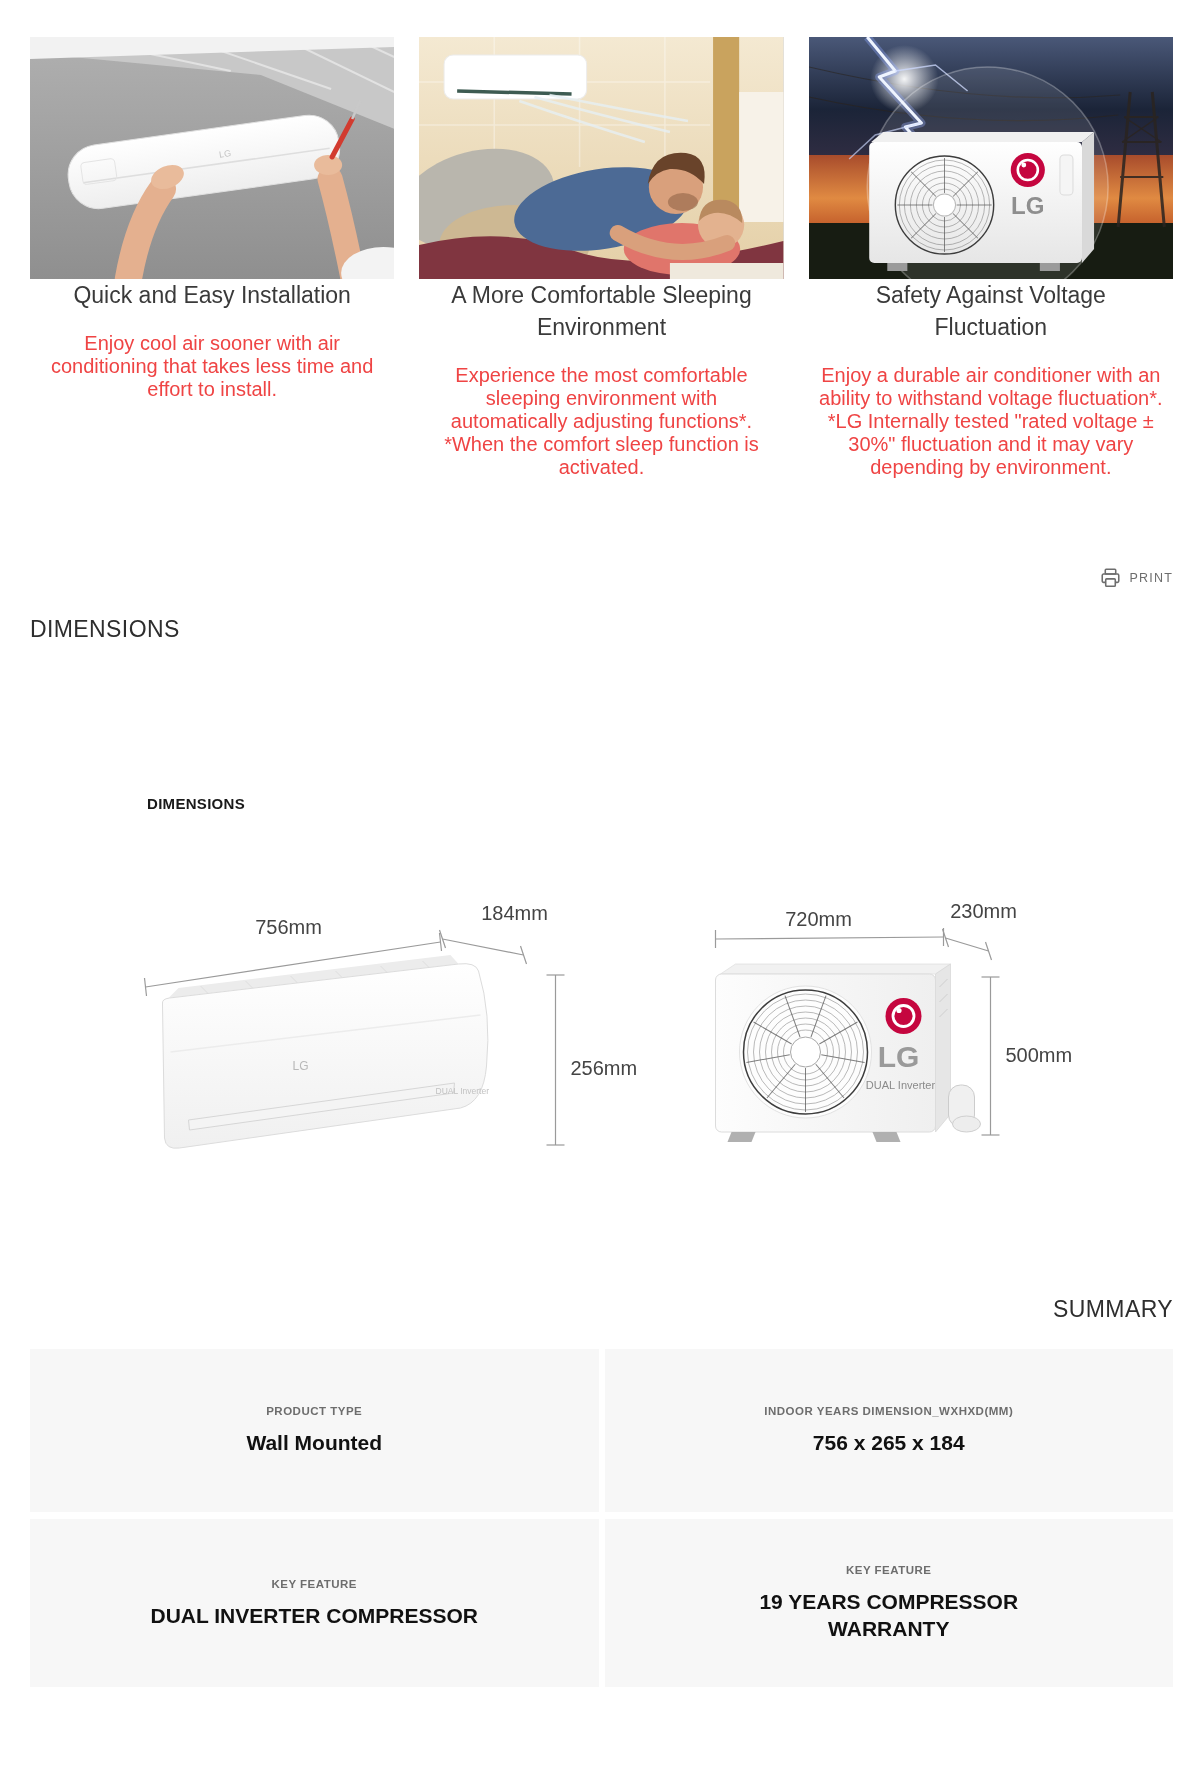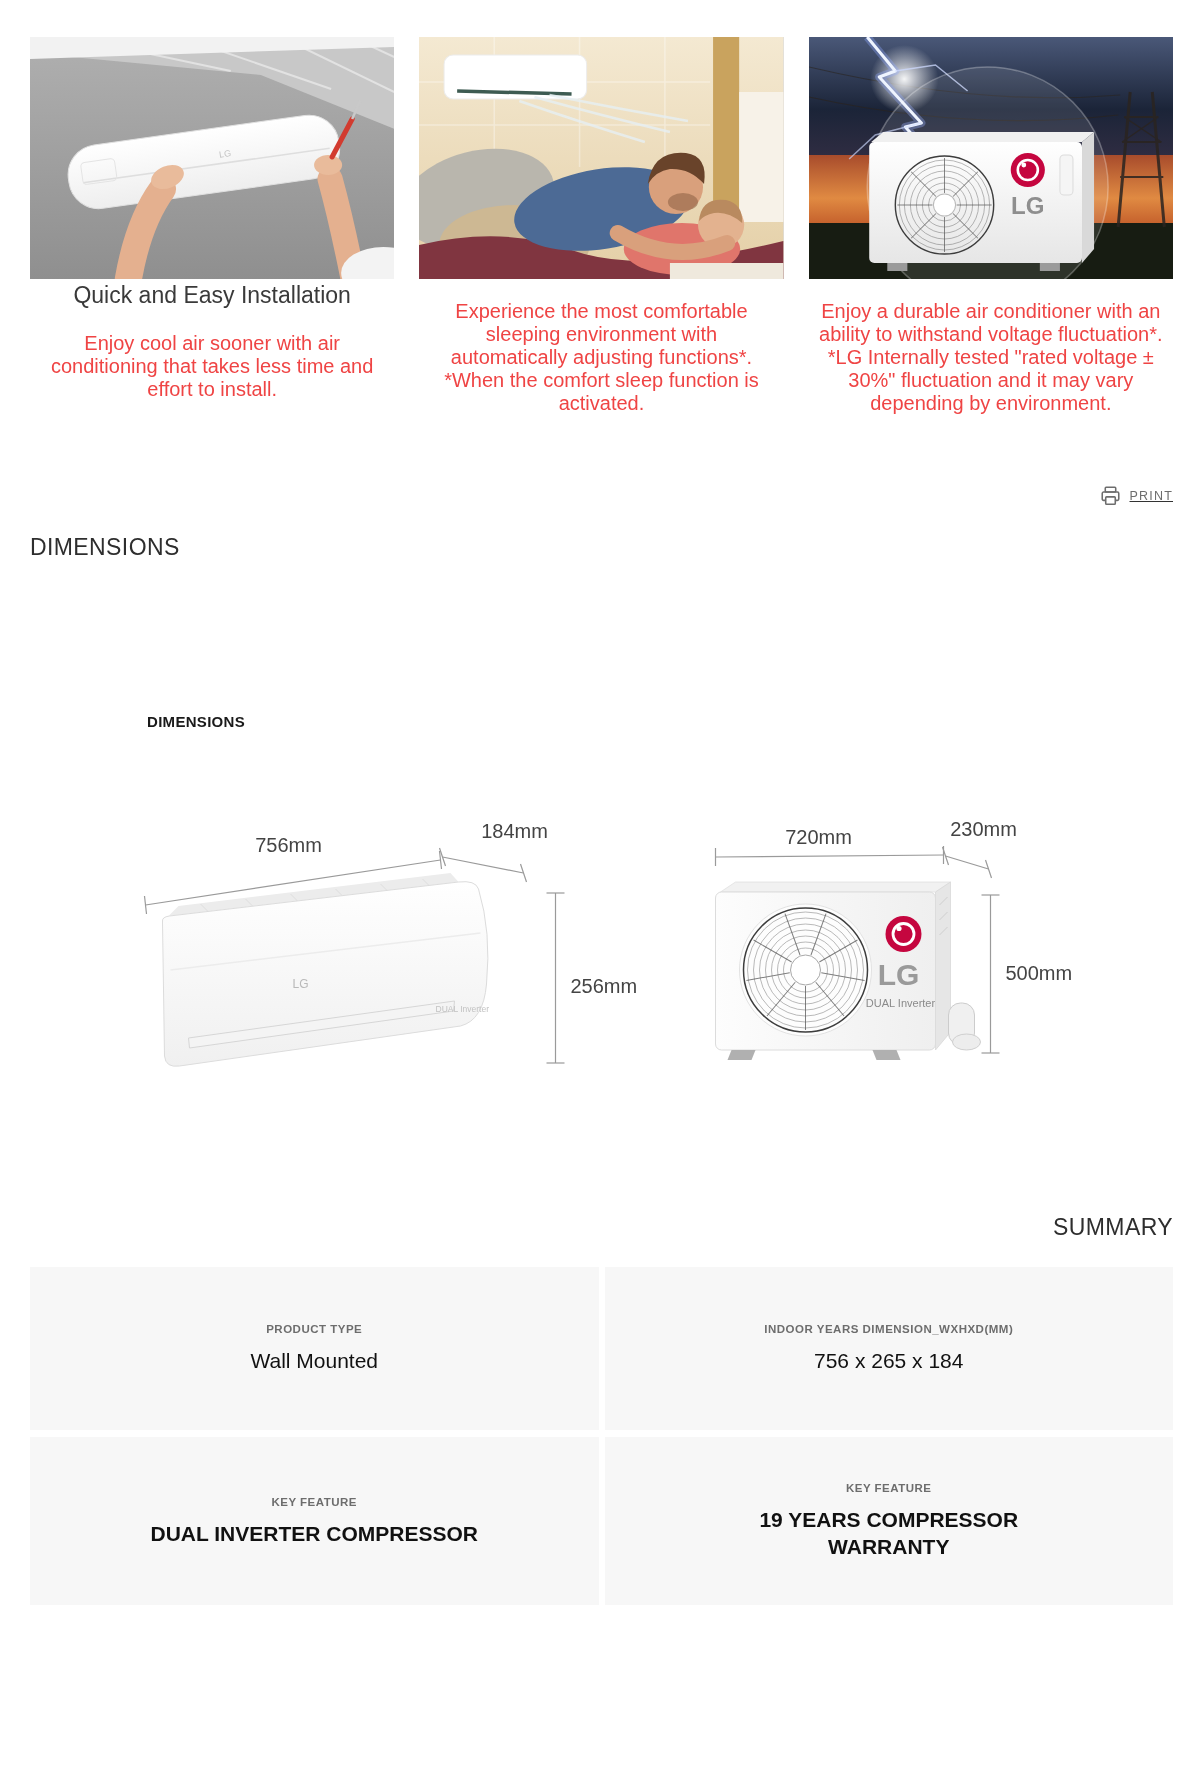--- a/index.html
+++ b/index.html
@@ -20,21 +20,21 @@
   .card-title {
     font-size:23px; line-height:32px; color:#3a3a3a;
     font-weight:400; padding:0 10px;
   }
   .card-body {
     margin-top:21px; font-size:20px; line-height:23px; color:#ef4444;
     padding:0 7px;
   }
 
   
-  .print-row { margin-top:69px; display:flex; justify-content:flex-end;text-decoration:underline; }
+  .print-row { margin-top:87px; display:flex; justify-content:flex-end; }
   .print-btn {
     display:flex; align-items:center; gap:9px; cursor:pointer;
     color:#6d6d6d; font-size:12.5px; letter-spacing:1.2px; font-weight:400;
     background:none; border:none; font-family:inherit; padding:2px 0;
   }
 
   
   .section-heading {
     font-size:23px; color:#2e2e2e; font-weight:400; letter-spacing:.4px;
   }
@@ -54,21 +54,21 @@
     grid-template-rows:163px 168px; gap:7px 6px;
   }
   .cell {
     background:#f7f7f7; display:flex; flex-direction:column;
     justify-content:center; align-items:center; gap:12px;
     text-align:center; padding:16px 30px;
   }
   .cell-label {
     font-size:11.5px; font-weight:700; color:#6d6d6d; letter-spacing:.5px;
   }
-  .cell-value { font-size:21px; color:#111; line-height:27px; }
+  .cell-value { font-size:21px; color:#111; line-height:27px;font-weight:bold; }
   .cell-value.bold { font-weight:700; }
   .cell-value.narrow { max-width:280px; }
 
   svg text { font-family:"Liberation Sans", sans-serif; }
 </style>
 </head>
 <body>
 
 <div class="content">
 
@@ -148,20 +148,21 @@
           <circle cx="256" cy="150" r="27" fill="#d9a07c"></circle>
           <path d="M 228 147 Q 233 113 266 116 Q 288 119 284 147 Q 270 131 250 132 Q 236 134 228 147 Z" fill="#69432a"></path>
           <ellipse cx="263" cy="165" rx="15" ry="9" fill="#8a5f41" opacity=".55"></ellipse>
           <ellipse cx="262" cy="212" rx="58" ry="26" fill="#e0756b"></ellipse>
           <circle cx="301" cy="188" r="23" fill="#e3b28f"></circle>
           <path d="M 279 184 Q 281 160 306 163 Q 323 167 322 186 Q 308 174 294 176 Q 284 178 279 184 Z" fill="#b98a5f"></path>
           <path d="M 198 196 Q 252 228 307 206" stroke="#d9a07c" stroke-width="16" fill="none" stroke-linecap="round"></path>
           <rect x="250" y="226" width="113" height="16" fill="#efe9dd"></rect>
         </svg>
       </div>
+      <div class="card-title">A More Comfortable Sleeping Environment</div>
       <div class="card-body">Experience the most comfortable sleeping environment with automatically adjusting functions*. *When the comfort sleep function is activated.</div>
     </div>
 
     <div class="card">
       <div class="card-img">
         <svg viewBox="0 0 363 242" preserveAspectRatio="none">
           <defs>
             <linearGradient id="sky3" x1="0" y1="0" x2="0" y2="1">
               <stop offset="0" stop-color="#4a5878"></stop>
                 <stop offset=".5" stop-color="#1b2438"></stop>
@@ -227,20 +228,21 @@
           <circle cx="135" cy="168" r="11" fill="#ffffff" stroke="#bbb"></circle>
           <circle cx="218" cy="133" r="17" fill="#c5063f"></circle>
           <circle cx="218" cy="133" r="10" fill="none" stroke="#ffffff" stroke-width="2.6"></circle>
           <circle cx="214" cy="128" r="2.4" fill="#ffffff"></circle>
           <text x="218" y="177" font-size="24" font-weight="bold" fill="#8e8e8e" text-anchor="middle">LG</text>
           <rect x="250" y="118" width="13" height="40" rx="4" fill="#f5f5f5" stroke="#dcdcdc"></rect>
           <rect x="78" y="226" width="20" height="8" fill="#9a9a9a"></rect>
           <rect x="230" y="226" width="20" height="8" fill="#9a9a9a"></rect>
         </svg>
       </div>
+      <div class="card-title">Safety Against Voltage Fluctuation</div>
       <div class="card-body">Enjoy a durable air conditioner with an ability to withstand voltage fluctuation*. *LG Internally tested "rated voltage ± 30%" fluctuation and it may vary depending by environment.</div>
     </div>
   </div>
 
   <div class="print-row">
     <button class="print-btn">
       <span style="display:inline-flex;">
         <svg width="21" height="20" viewBox="0 0 24 23" fill="none" stroke="#6d6d6d" stroke-width="1.8">
           <rect x="6" y="1.5" width="12" height="5.5" rx="1"></rect>
           <rect x="2.5" y="7" width="19" height="9.5" rx="1.5"></rect>

